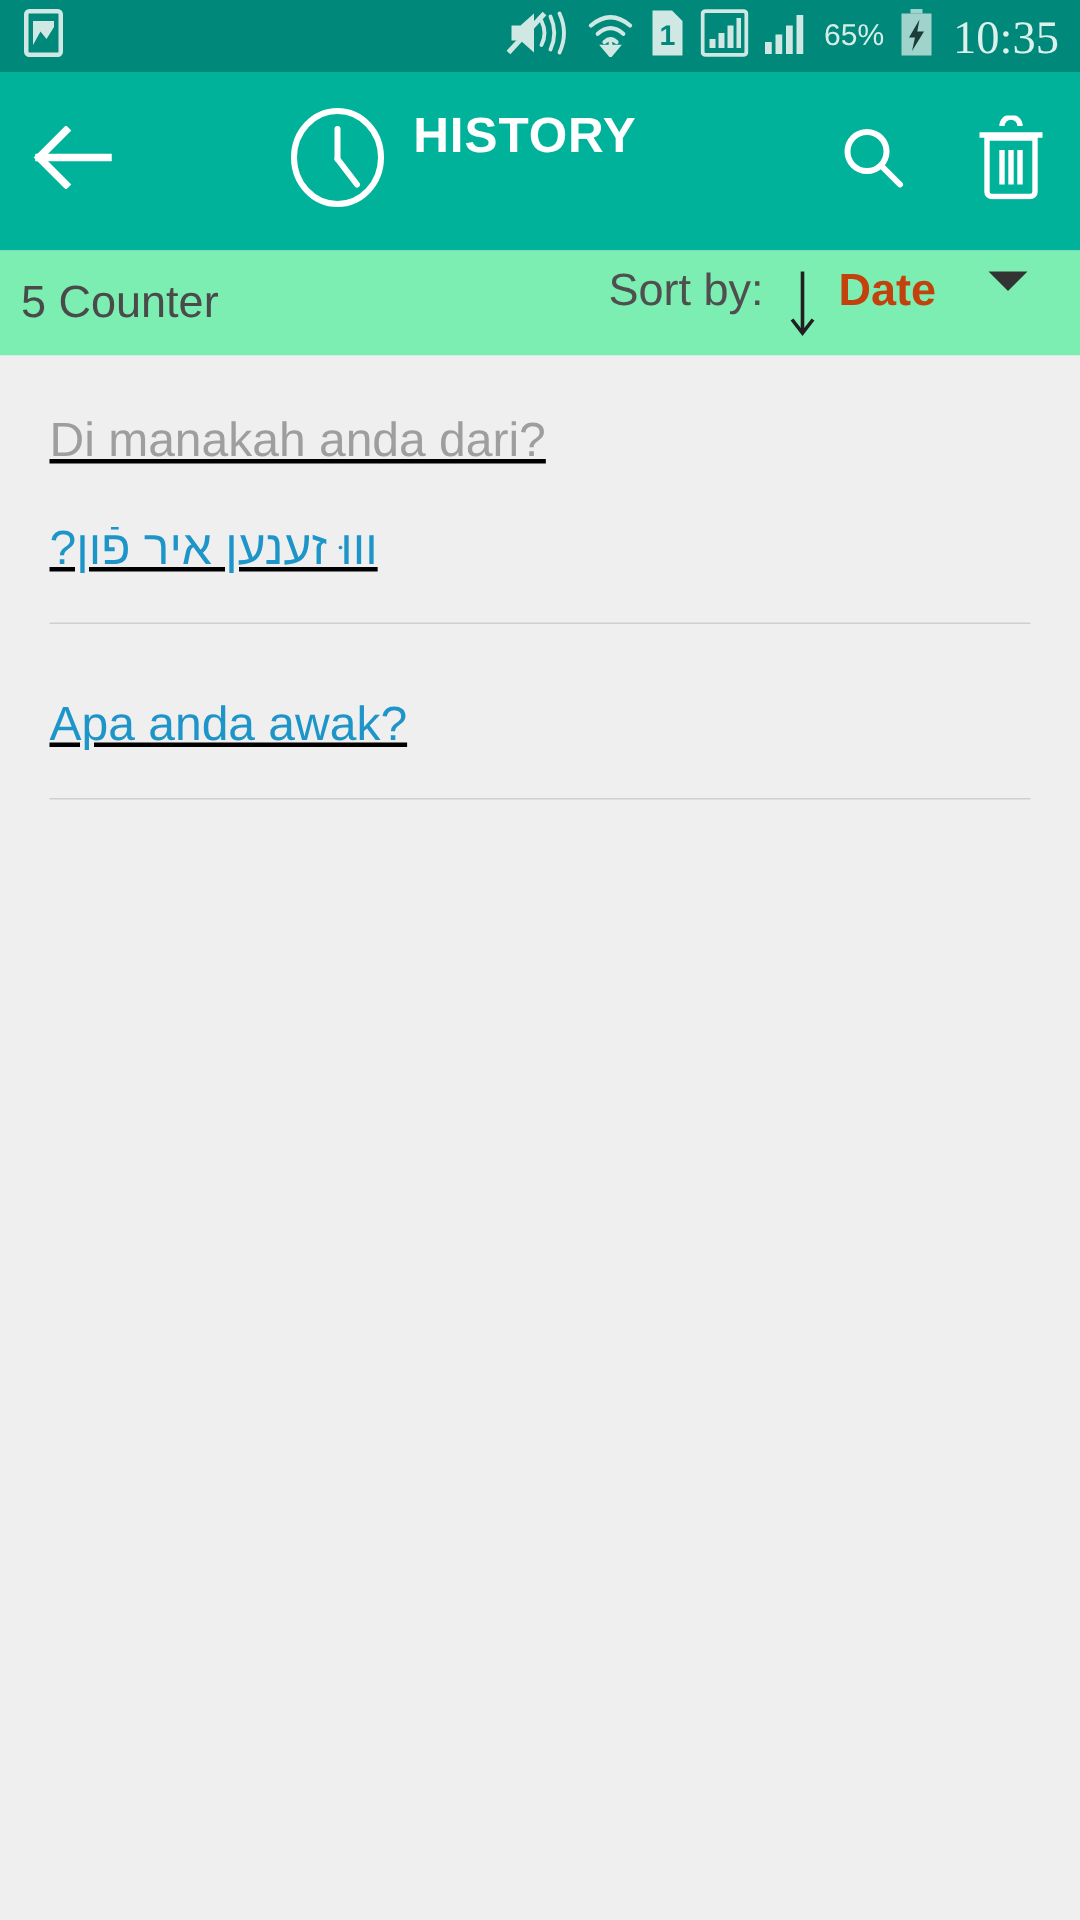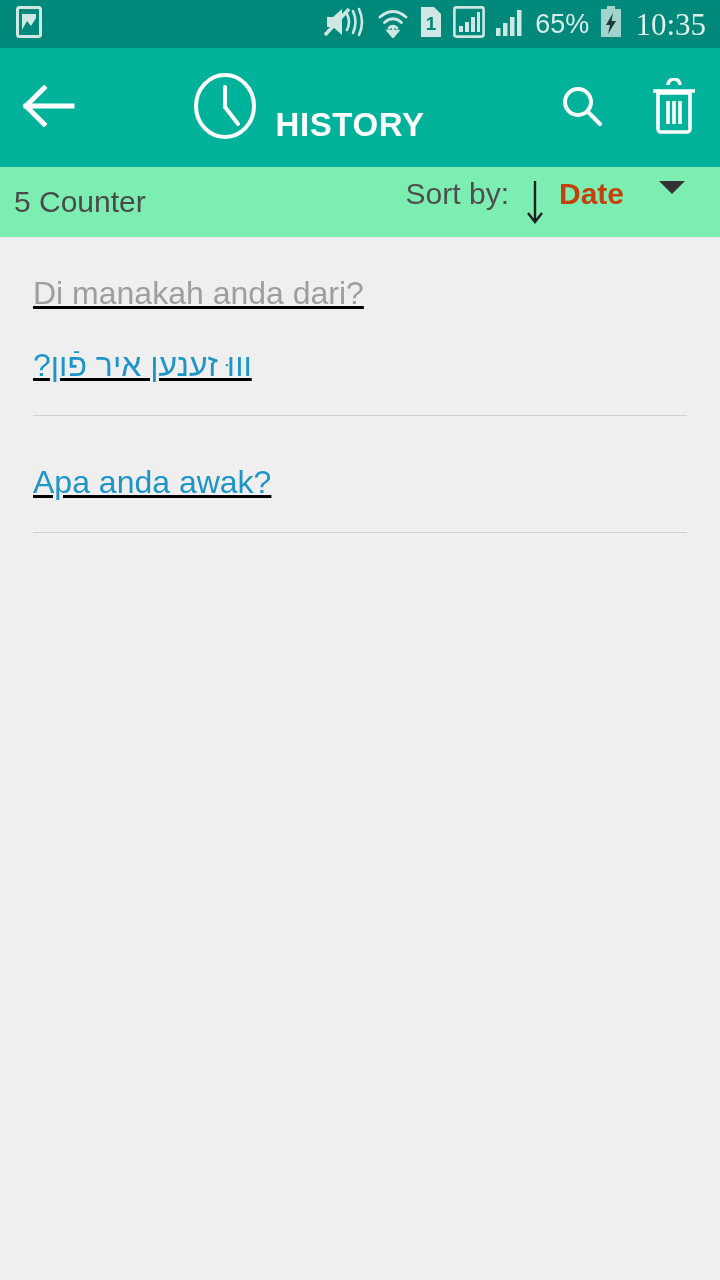--- a/index.html
+++ b/index.html
@@ -15,39 +15,39 @@
   .status-bar{
     position:absolute; top:0; left:0; width:720px; height:48px;
     background:#00897b;
     display:flex; align-items:center;
     padding:0 14px 0 16px;
   }
   .status-left{ display:flex; align-items:center; }
   .status-right{ margin-left:auto; display:flex; align-items:center; gap:10px; }
   .sb-icon{ display:block; }
   .sb-text{
-    color:#d7ece8; font-size:27px; letter-spacing:0px;
+    color:#d7ece8; font-size:20px; letter-spacing:0px;
     font-family:"Liberation Sans", sans-serif; line-height:1;
   }
   .sb-clock{
     color:#ddf0ec; font-size:31px; line-height:1; margin-left:2px;
     font-family:Liberation Serif, serif;
   }
 
   
   .app-bar{
     position:absolute; top:48px; left:0; width:720px; height:119px;
     background:#00b29a;
     display:flex; align-items:center;
   }
   .ab-back{
     width:96px; height:119px; display:flex; align-items:center; justify-content:center;
   }
   .ab-titlewrap{
-    flex:1; display:flex; align-items:flex-end; justify-content:center; gap:18px;
+    flex:1; display:flex; align-items:flex-start; justify-content:center; gap:18px;
     margin-left:-14px;
   }
   .ab-title{
     color:#ffffff; font-size:33px; font-weight:bold; letter-spacing:0.6px;
     font-family:"Liberation Sans", sans-serif;
   }
   .ab-action{
     width:92px; height:119px; display:flex; align-items:center; justify-content:center;
   }
 

